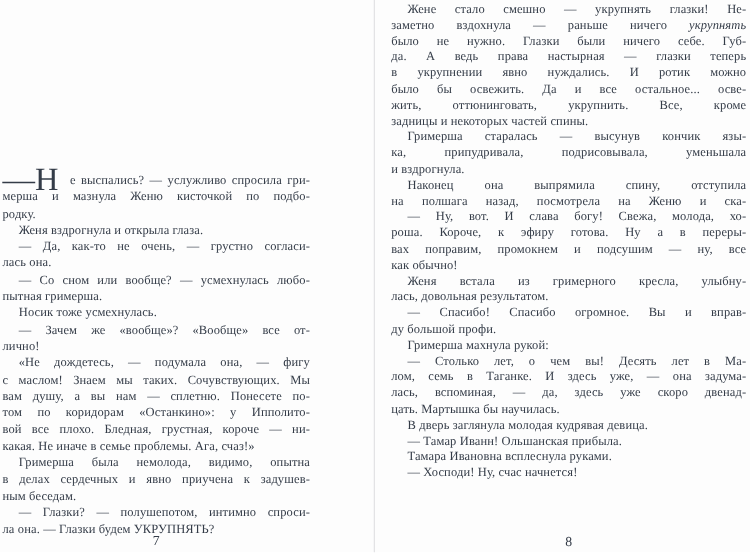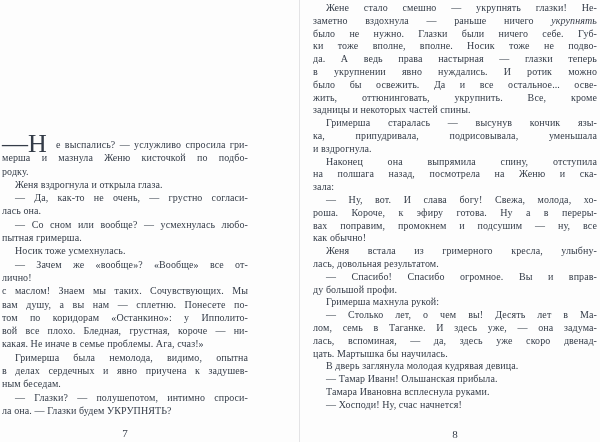--- a/index.html
+++ b/index.html
@@ -67,52 +67,51 @@
         <div class="line">мерша и мазнула Женю кисточкой по подбо-</div>
         <div class="line end">родку.</div>
         <div class="line in end">Женя вздрогнула и открыла глаза.</div>
         <div class="line in">— Да, как-то не очень, — грустно согласи-</div>
         <div class="line end">лась она.</div>
         <div class="line in">— Со сном или вообще? — усмехнулась любо-</div>
         <div class="line end">пытная гримерша.</div>
         <div class="line in end">Носик тоже усмехнулась.</div>
         <div class="line in">— Зачем же «вообще»? «Вообще» все от-</div>
         <div class="line end">лично!</div>
+        <div class="line in">«Не дождетесь, — подумала она, — фигу</div>
         <div class="line">с маслом! Знаем мы таких. Сочувствующих. Мы</div>
         <div class="line">вам душу, а вы нам — сплетню. Понесете по-</div>
         <div class="line">том по коридорам «Останкино»: у Ипполито-</div>
         <div class="line">вой все плохо. Бледная, грустная, короче — ни-</div>
         <div class="line end">какая. Не иначе в семье проблемы. Ага, счаз!»</div>
         <div class="line in">Гримерша была немолода, видимо, опытна</div>
         <div class="line">в делах сердечных и явно приучена к задушев-</div>
         <div class="line end">ным беседам.</div>
         <div class="line in">— Глазки? — полушепотом, интимно спроси-</div>
         <div class="line end">ла она. — Глазки будем УКРУПНЯТЬ?</div>
       </div>
   </div>
 
   <div class="divider"></div>
 
   <div class="page page-right">
     <div>
         <div class="line in">Жене стало смешно — укрупнять глазки! Не-</div>
         <div class="line">заметно вздохнула — раньше ничего <i>укрупнять</i></div>
         <div class="line">было не нужно. Глазки были ничего себе. Губ-</div>
-        <div class="line">ки тоже вполне, вполне. Носик тоже не подво-</div>
         <div class="line">да. А ведь права настырная — глазки теперь</div>
         <div class="line">в укрупнении явно нуждались. И ротик можно</div>
         <div class="line">было бы освежить. Да и все остальное... осве-</div>
         <div class="line">жить, оттюнинговать, укрупнить. Все, кроме</div>
         <div class="line end">задницы и некоторых частей спины.</div>
         <div class="line in">Гримерша старалась — высунув кончик язы-</div>
         <div class="line">ка, припудривала, подрисовывала, уменьшала</div>
         <div class="line end">и вздрогнула.</div>
         <div class="line in">Наконец она выпрямила спину, отступила</div>
         <div class="line">на полшага назад, посмотрела на Женю и ска-</div>
-        <div class="line end">зала:</div>
         <div class="line in">— Ну, вот. И слава богу! Свежа, молода, хо-</div>
         <div class="line">роша. Короче, к эфиру готова. Ну а в переры-</div>
         <div class="line">вах поправим, промокнем и подсушим — ну, все</div>
         <div class="line end">как обычно!</div>
         <div class="line in">Женя встала из гримерного кресла, улыбну-</div>
         <div class="line end">лась, довольная результатом.</div>
         <div class="line in">— Спасибо! Спасибо огромное. Вы и вправ-</div>
         <div class="line end">ду большой профи.</div>
         <div class="line in end">Гримерша махнула рукой:</div>
         <div class="line in">— Столько лет, о чем вы! Десять лет в Ма-</div>

